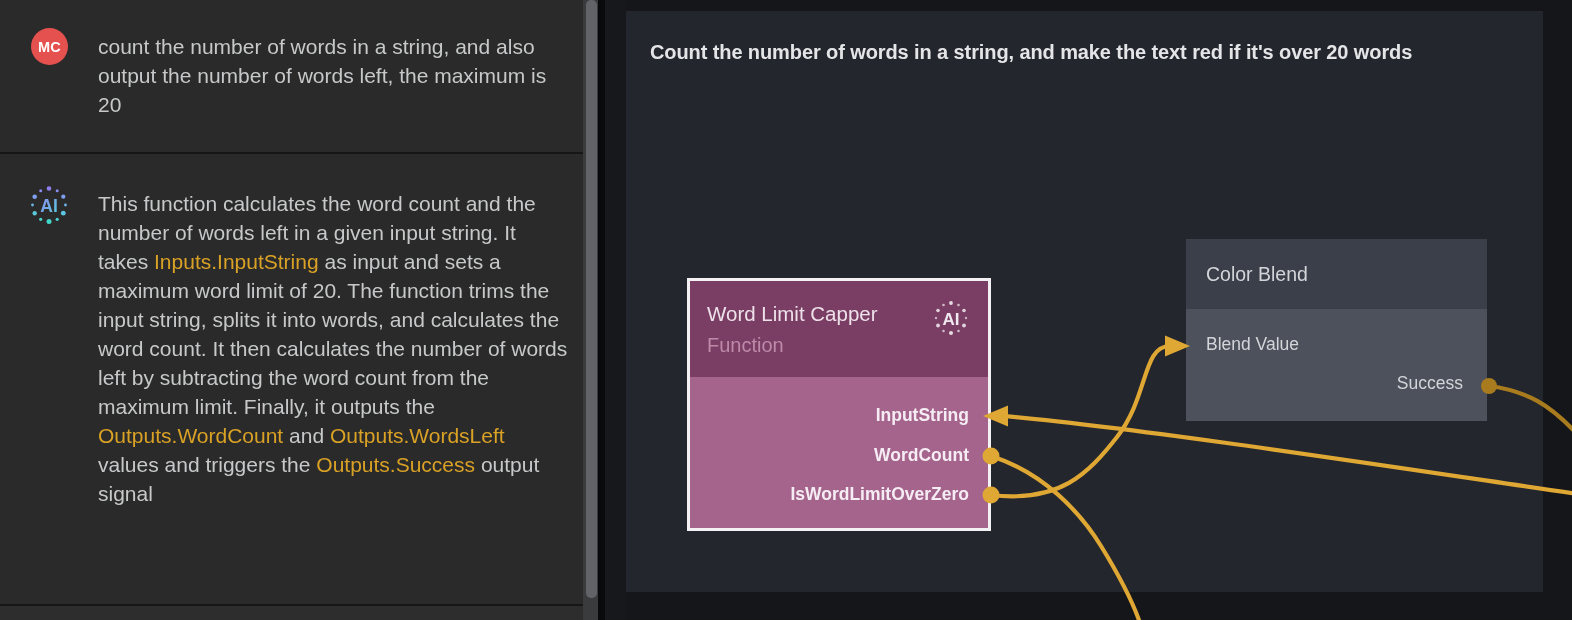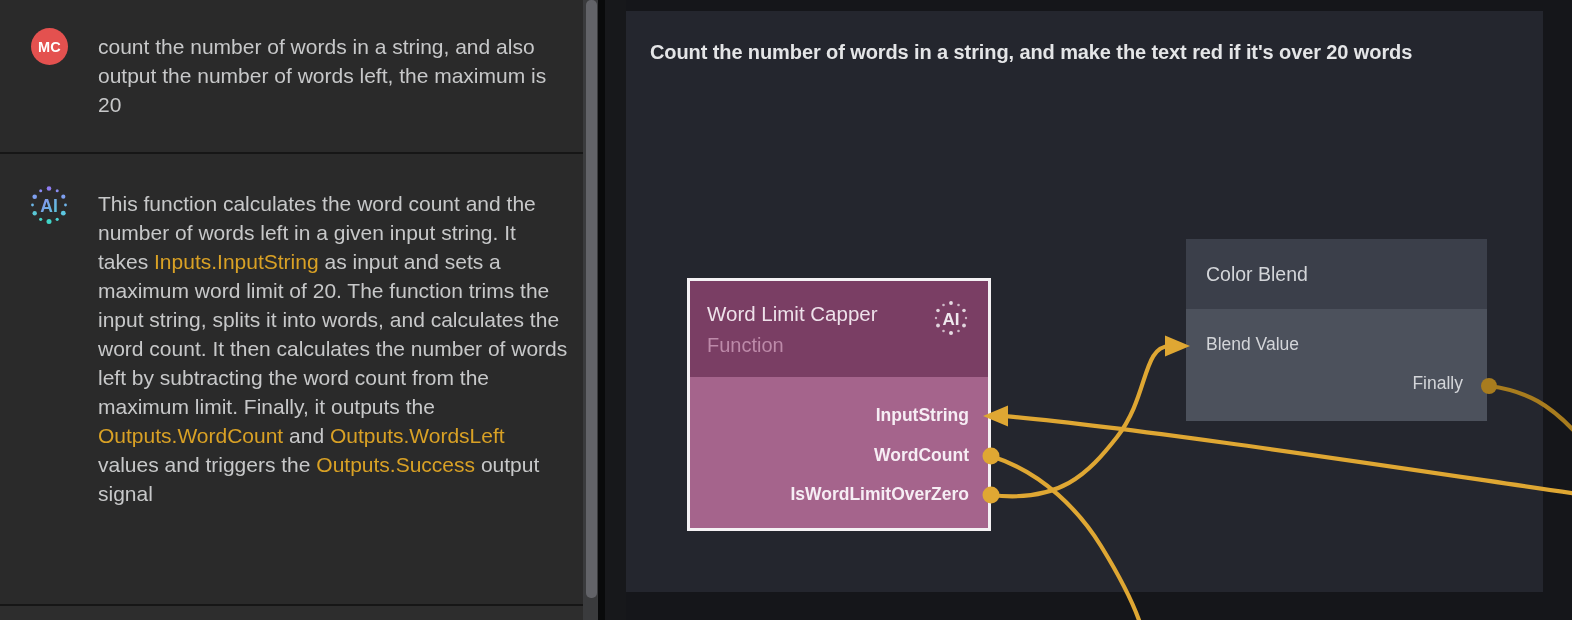--- a/index.html
+++ b/index.html
@@ -147,21 +147,21 @@
   <div class="wlc-port-label wlc-port-0">InputString</div>
   <div class="wlc-port-label wlc-port-1">WordCount</div>
   <div class="wlc-port-label wlc-port-2">IsWordLimitOverZero</div>
 </div>
 
 <div class="node node-cb">
   <div class="node-cb-header">
     <div class="node-cb-title">Color Blend</div>
   </div>
   <div class="cb-input-label">Blend Value</div>
-  <div class="cb-output-label">Finally</div>
+  <div class="cb-output-label">Success</div>
 </div>
 
 <svg class="wires" viewBox="0 0 1572 620">
   <g fill="none" stroke-linecap="round">
     <path d="M 1578,494 C 1400,468 1140,428 1004,416" stroke="var(--accent-gold,#dfa733)" stroke-width="4.2"></path>
     <path d="M 991,456 C 1044,473 1080,512 1101,546 C 1117,572 1133,601 1141,626" stroke="var(--accent-gold,#dfa733)" stroke-width="4.2"></path>
     <path d="M 991,495 C 1060,503 1088,474 1117,437 C 1149,396 1142,346 1170,346" stroke="var(--accent-gold,#dfa733)" stroke-width="4.2"></path>
     <path d="M 1489,386 C 1528,391 1551,406 1575,432" stroke="var(--dim-gold,#a87c1e)" stroke-width="4.2"></path>
   </g>
   <polygon points="983,416 1008,405.5 1008,426.5" fill="var(--accent-gold,#dfa733)"></polygon>

